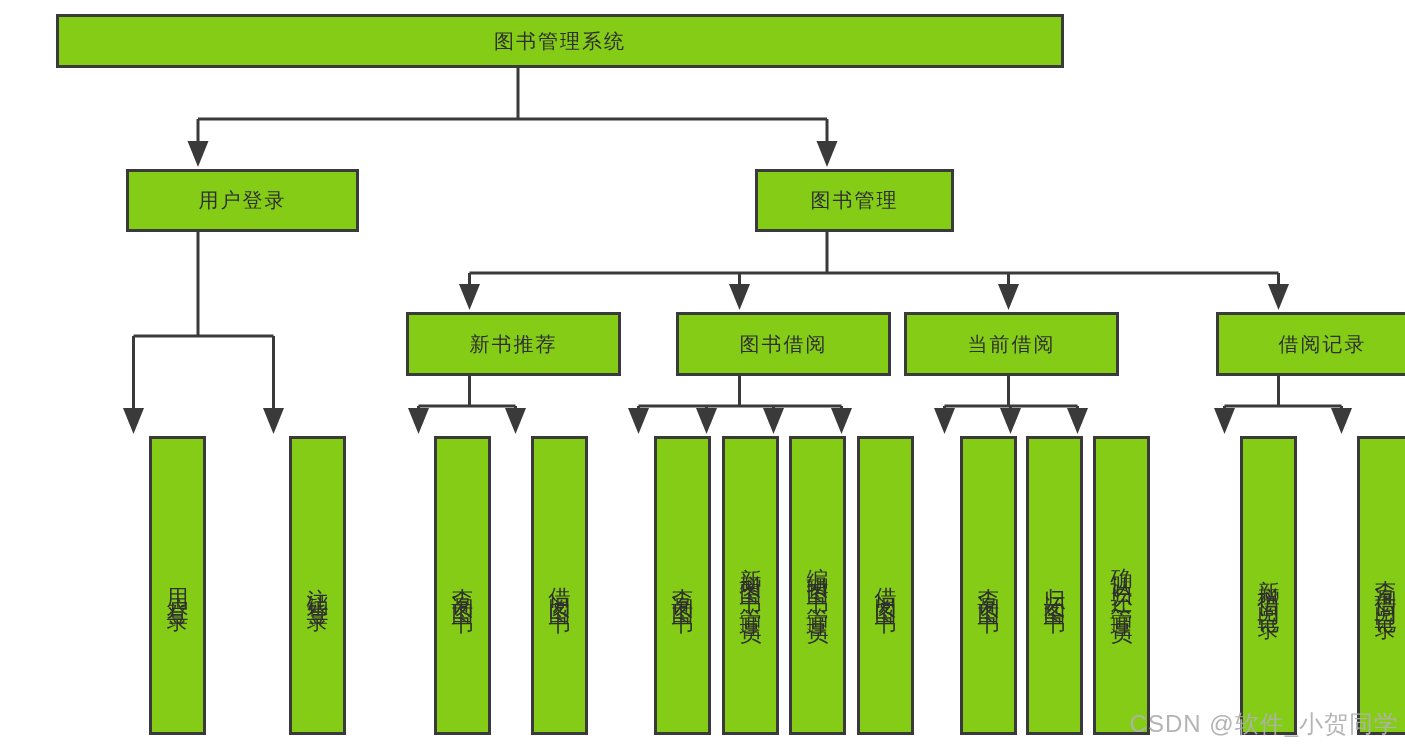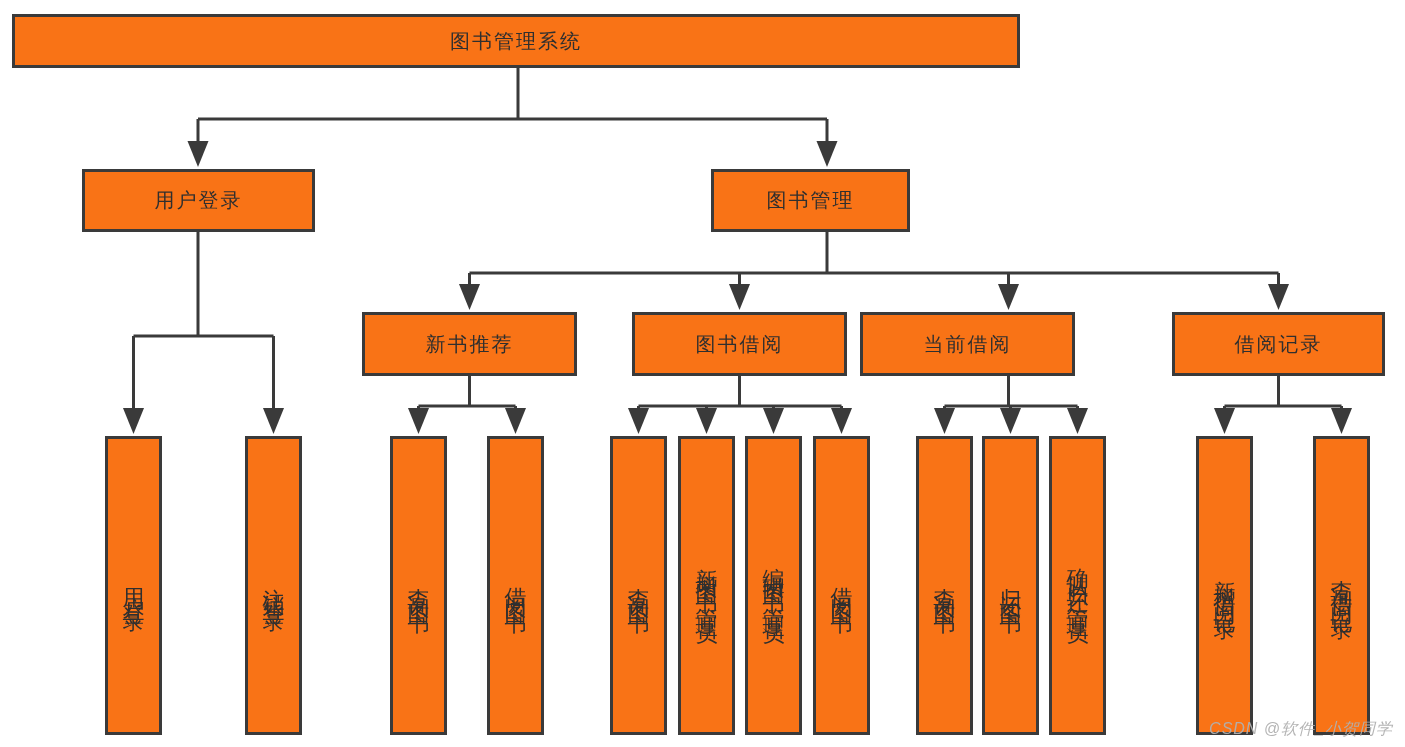--- a/index.html
+++ b/index.html
@@ -8,23 +8,24 @@
     width:1405px;height:747px;
     background:#ffffff;
     font-family:"Liberation Sans", sans-serif;
     overflow:hidden;
   }
   #wires{position:absolute;left:0;top:0;width:1405px;height:747px;pointer-events:none;}
   .box{
     position:absolute;
     box-sizing:border-box;
     border:3px solid #3a3a3a;
-    background:#f97316;
+    background:#84cc16;
     display:flex;align-items:center;justify-content:center;
     color:#2f2f2f;
+    margin-left:44px;
   }
   .hbox{font-size:20px;letter-spacing:2px;white-space:nowrap;}
   .vbox span{
     writing-mode:vertical-rl;
     text-orientation:mixed;
     font-size:22px;
     letter-spacing:8px;
     line-height:1;
     white-space:nowrap;
   }
@@ -40,27 +41,26 @@
   .b-records{left:1172px;top:312px;width:213px;height:64px;}
   
   .leaf{top:436px;width:57px;height:299px;}
   .b-l1a{left:105px;} .b-l1b{left:245px;}
   .b-l2a{left:390px;} .b-l2b{left:487px;}
   .b-l3a{left:610px;} .b-l3b{left:678px;} .b-l3c{left:745px;} .b-l3d{left:813px;}
   .b-l4a{left:916px;} .b-l4b{left:982px;} .b-l4c{left:1049px;}
   .b-l5a{left:1196px;} .b-l5b{left:1313px;}
   .watermark{
     position:absolute;
-    right:12px;bottom:7px;
-    font-size:16px;
+    right:6px;bottom:7px;
+    font-size:24px;
     color:rgba(176,176,176,0.95);
     letter-spacing:1px;
     white-space:nowrap;
     z-index:5;
-    font-style:italic;
   }
 </style>
 </head>
 <body>
 
 <div id="canvas">
 
   <svg id="wires" viewBox="0 0 1405 747" xmlns="http://www.w3.org/2000/svg">
     <g stroke="#3a3a3a" stroke-width="3" fill="none">
 

